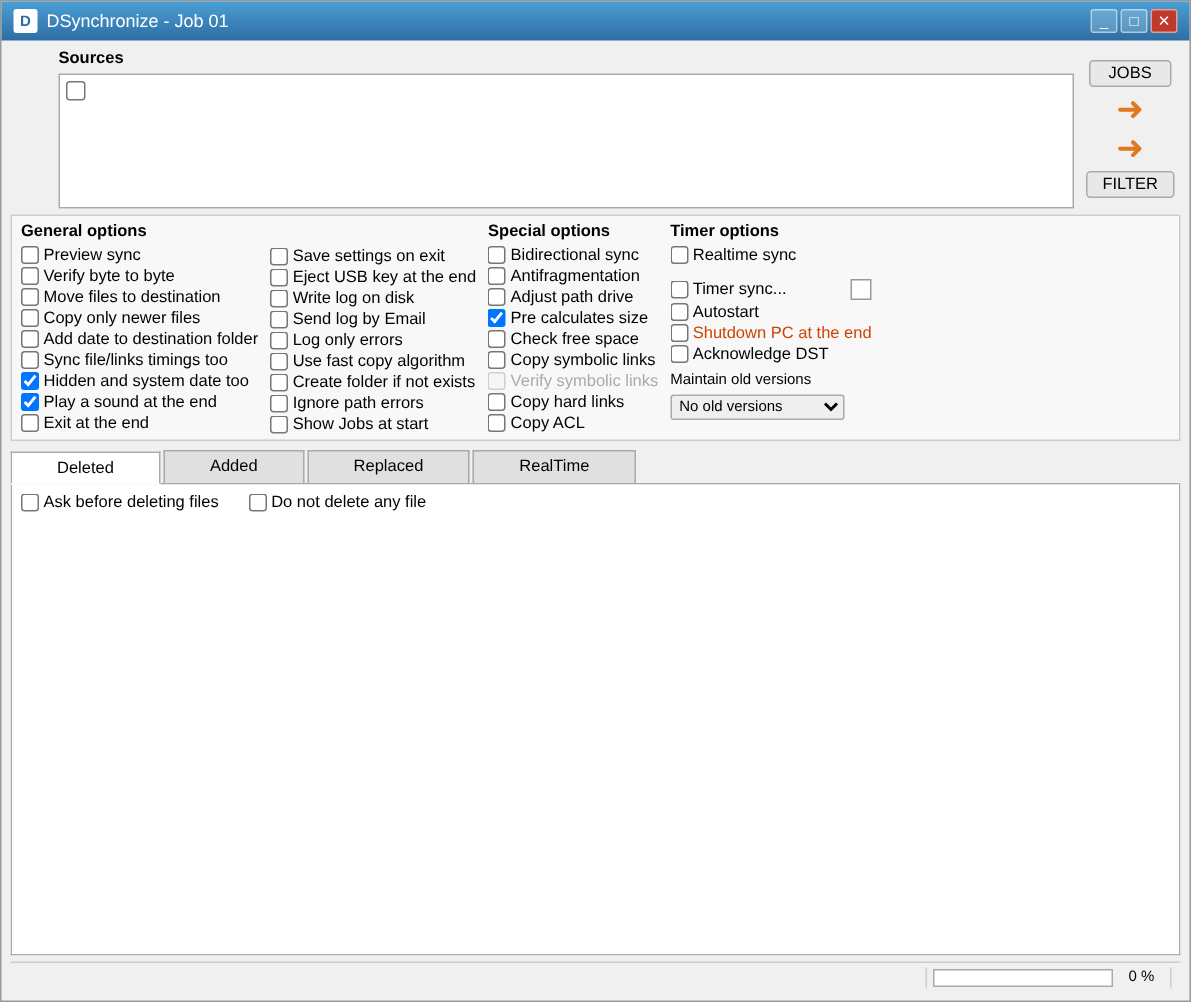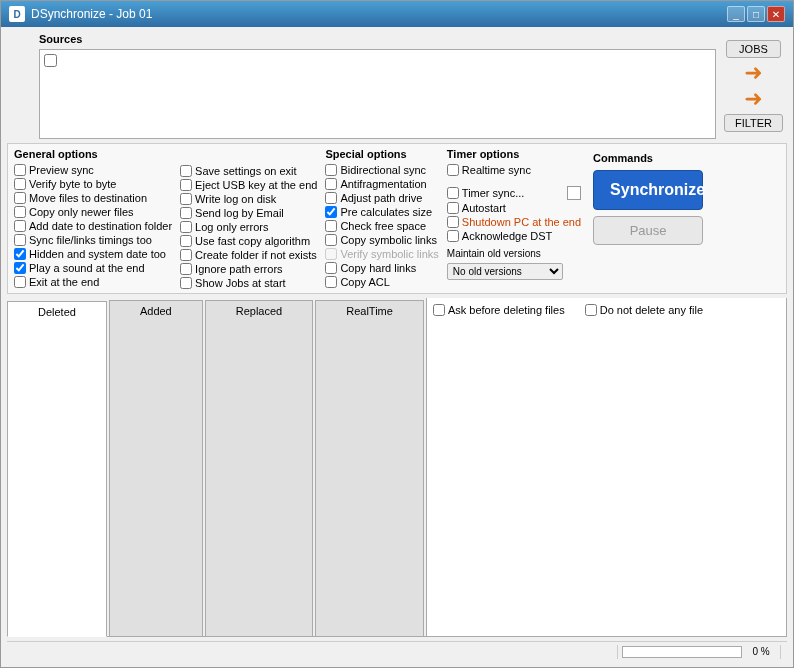--- a/index.html
+++ b/index.html
@@ -468,28 +468,23 @@
         <div class="option-row">
           <input type="checkbox" style="">
           <span>Acknowledge DST</span>
         </div>
         <div class="maintain-label">Maintain old versions</div>
         <select class="versions-select">
           <option>No old versions</option>
         </select>
       </div>
 
-      <div class="commands-panel">
-        <div class="commands-label">Commands</div>
-        <button class="sync-btn">Synchronize</button>
-        <button class="pause-btn">Pause</button>
-      </div>
     </div>
 
-    <div style="display:flex; flex-direction:row; flex:1; overflow:hidden;">
+    <div style="display:flex; flex-direction:column; flex:1; overflow:hidden;">
       <div class="tabs-section">
         <div class="tab active">Deleted</div>
         <div class="tab">Added</div>
         <div class="tab">Replaced</div>
         <div class="tab">RealTime</div>
       </div>
       <div class="tab-content">
         <div class="tab-options-row">
           <div class="option-row">
             <input type="checkbox" style="">

